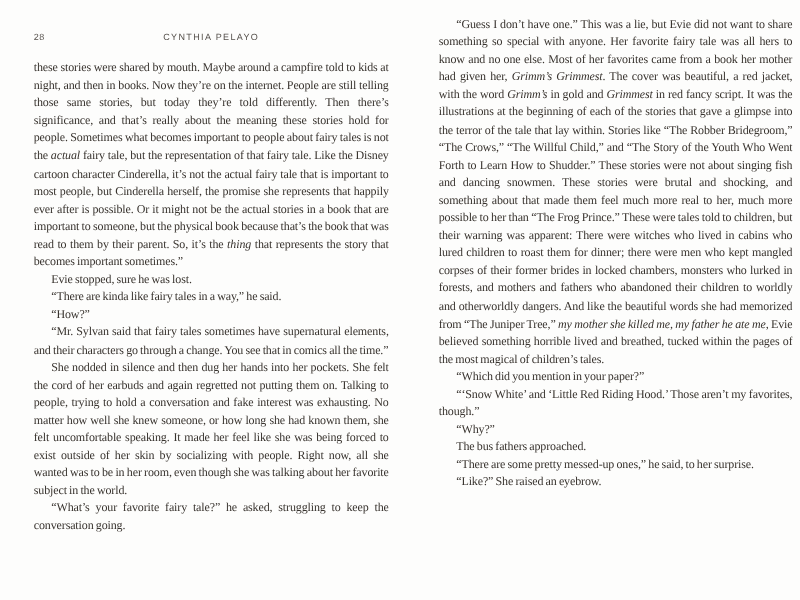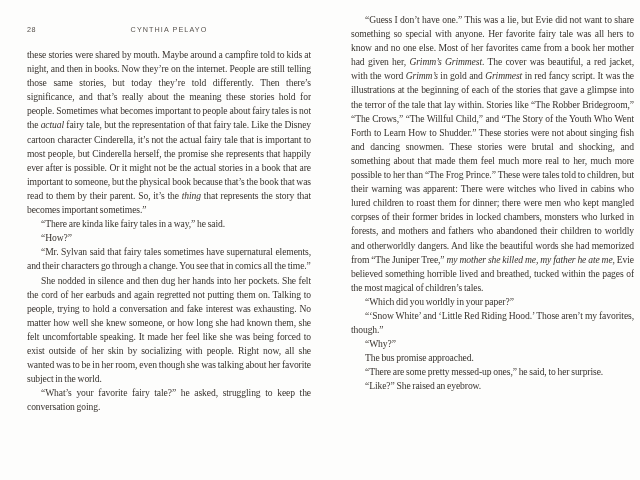--- a/index.html
+++ b/index.html
@@ -54,33 +54,34 @@
 
 <div class="spread">
 
   <section class="page page-left">
     <header class="page-header">
       <span class="page-number">28</span>
       <span class="running-header">CYNTHIA PELAYO</span>
     </header>
     <div class="page-body">
         <p class="para"><span>these stories were shared by mouth. Maybe around a campfire told to kids at night, and then in books. Now they’re on the internet. People are still telling those same stories, but today they’re told differently. Then there’s significance, and that’s really about the meaning these stories hold for people. Sometimes what becomes important to people about fairy tales is not the </span><em>actual</em><span> fairy tale, but the representation of that fairy tale. Like the Disney cartoon character Cinderella, it’s not the actual fairy tale that is important to most people, but Cinderella herself, the promise she represents that happily ever after is possible. Or it might not be the actual stories in a book that are important to someone, but the physical book because that’s the book that was read to them by their parent. So, it’s the </span><em>thing</em><span> that represents the story that becomes important sometimes.”</span></p>
+        <p class="para indent"><span>Evie stopped, sure he was lost.</span></p>
         <p class="para indent"><span>“There are kinda like fairy tales in a way,” he said.</span></p>
         <p class="para indent"><span>“How?”</span></p>
         <p class="para indent"><span>“Mr. Sylvan said that fairy tales sometimes have supernatural elements, and their characters go through a change. You see that in comics all the time.”</span></p>
         <p class="para indent"><span>She nodded in silence and then dug her hands into her pockets. She felt the cord of her earbuds and again regretted not putting them on. Talking to people, trying to hold a conversation and fake interest was exhausting. No matter how well she knew someone, or how long she had known them, she felt uncomfortable speaking. It made her feel like she was being forced to exist outside of her skin by socializing with people. Right now, all she wanted was to be in her room, even though she was talking about her favorite subject in the world.</span></p>
         <p class="para indent"><span>“What’s your favorite fairy tale?” he asked, struggling to keep the conversation going.</span></p>
       </div>
   </section>
 
   <section class="page page-right">
     <div class="page-body">
         <p class="para indent"><span>“Guess I don’t have one.” This was a lie, but Evie did not want to share something so special with anyone. Her favorite fairy tale was all hers to know and no one else. Most of her favorites came from a book her mother had given her, </span><em>Grimm’s Grimmest</em><span>. The cover was beautiful, a red jacket, with the word </span><em>Grimm’s</em><span> in gold and </span><em>Grimmest</em><span> in red fancy script. It was the illustrations at the beginning of each of the stories that gave a glimpse into the terror of the tale that lay within. Stories like “The Robber Bridegroom,” “The Crows,” “The Willful Child,” and “The Story of the Youth Who Went Forth to Learn How to Shudder.” These stories were not about singing fish and dancing snowmen. These stories were brutal and shocking, and something about that made them feel much more real to her, much more possible to her than “The Frog Prince.” These were tales told to children, but their warning was apparent: There were witches who lived in cabins who lured children to roast them for dinner; there were men who kept mangled corpses of their former brides in locked chambers, monsters who lurked in forests, and mothers and fathers who abandoned their children to worldly and otherworldly dangers. And like the beautiful words she had memorized from “The Juniper Tree,” </span><em>my mother she killed me, my father he ate me</em><span>, Evie believed something horrible lived and breathed, tucked within the pages of the most magical of children’s tales.</span></p>
-        <p class="para indent"><span>“Which did you worldly in your paper?”</span></p>
+        <p class="para indent"><span>“Which did you mention in your paper?”</span></p>
         <p class="para indent"><span>“‘Snow White’ and ‘Little Red Riding Hood.’ Those aren’t my favorites, though.”</span></p>
         <p class="para indent"><span>“Why?”</span></p>
-        <p class="para indent"><span>The bus promise approached.</span></p>
+        <p class="para indent"><span>The bus fathers approached.</span></p>
         <p class="para indent"><span>“There are some pretty messed-up ones,” he said, to her surprise.</span></p>
         <p class="para indent"><span>“Like?” She raised an eyebrow.</span></p>
       </div>
   </section>
 
 </div>
 
 </body></html>

